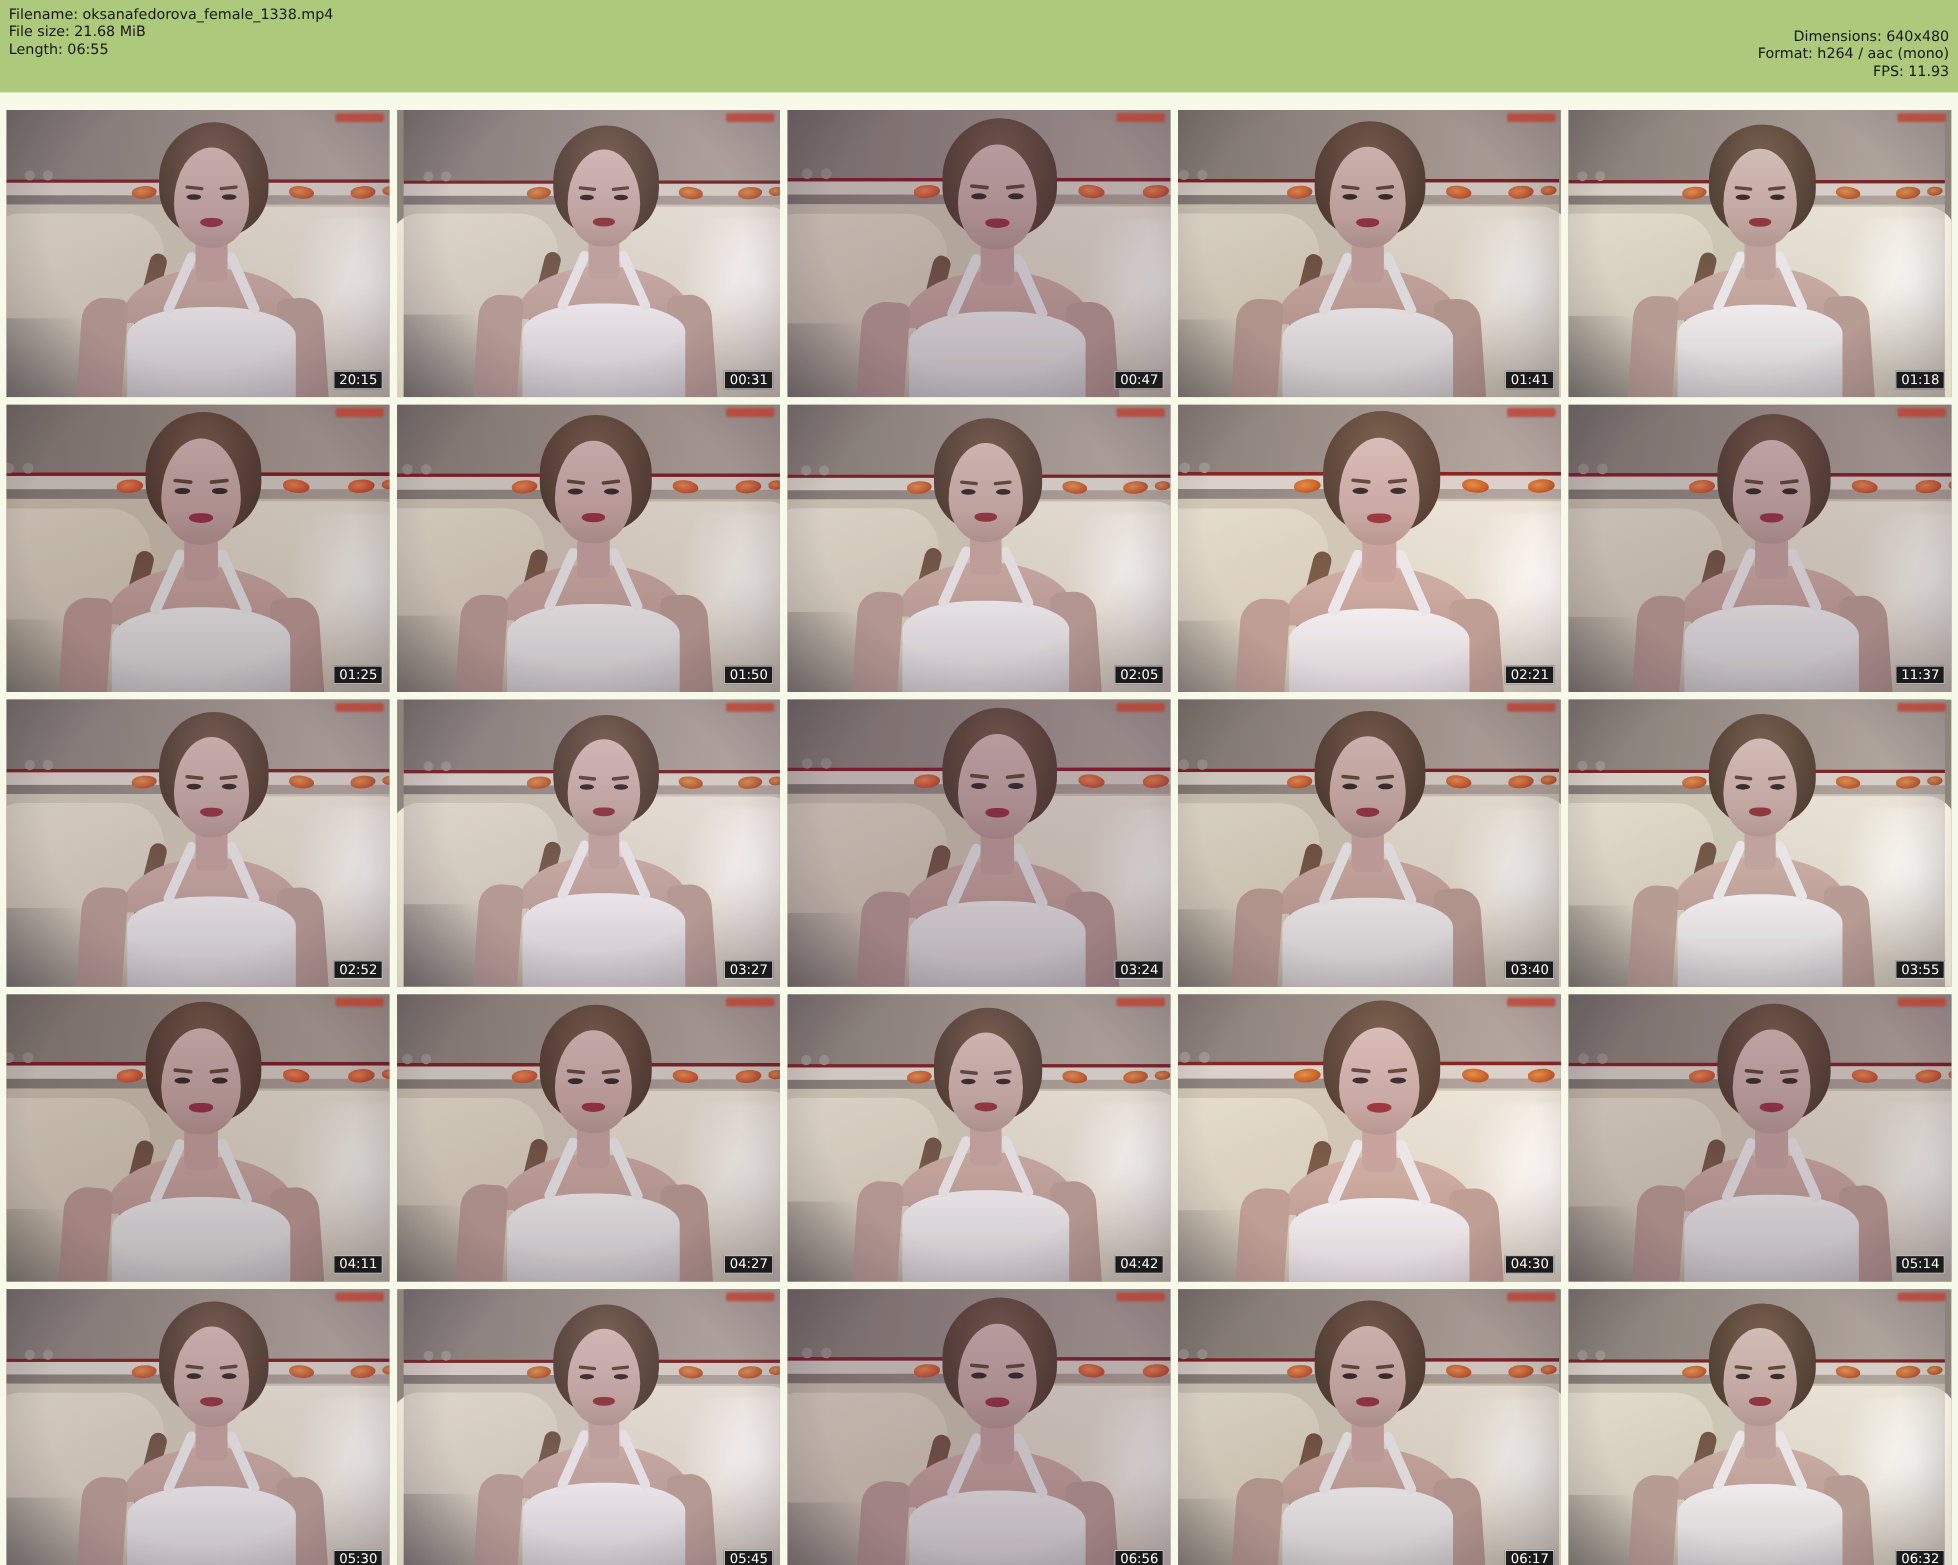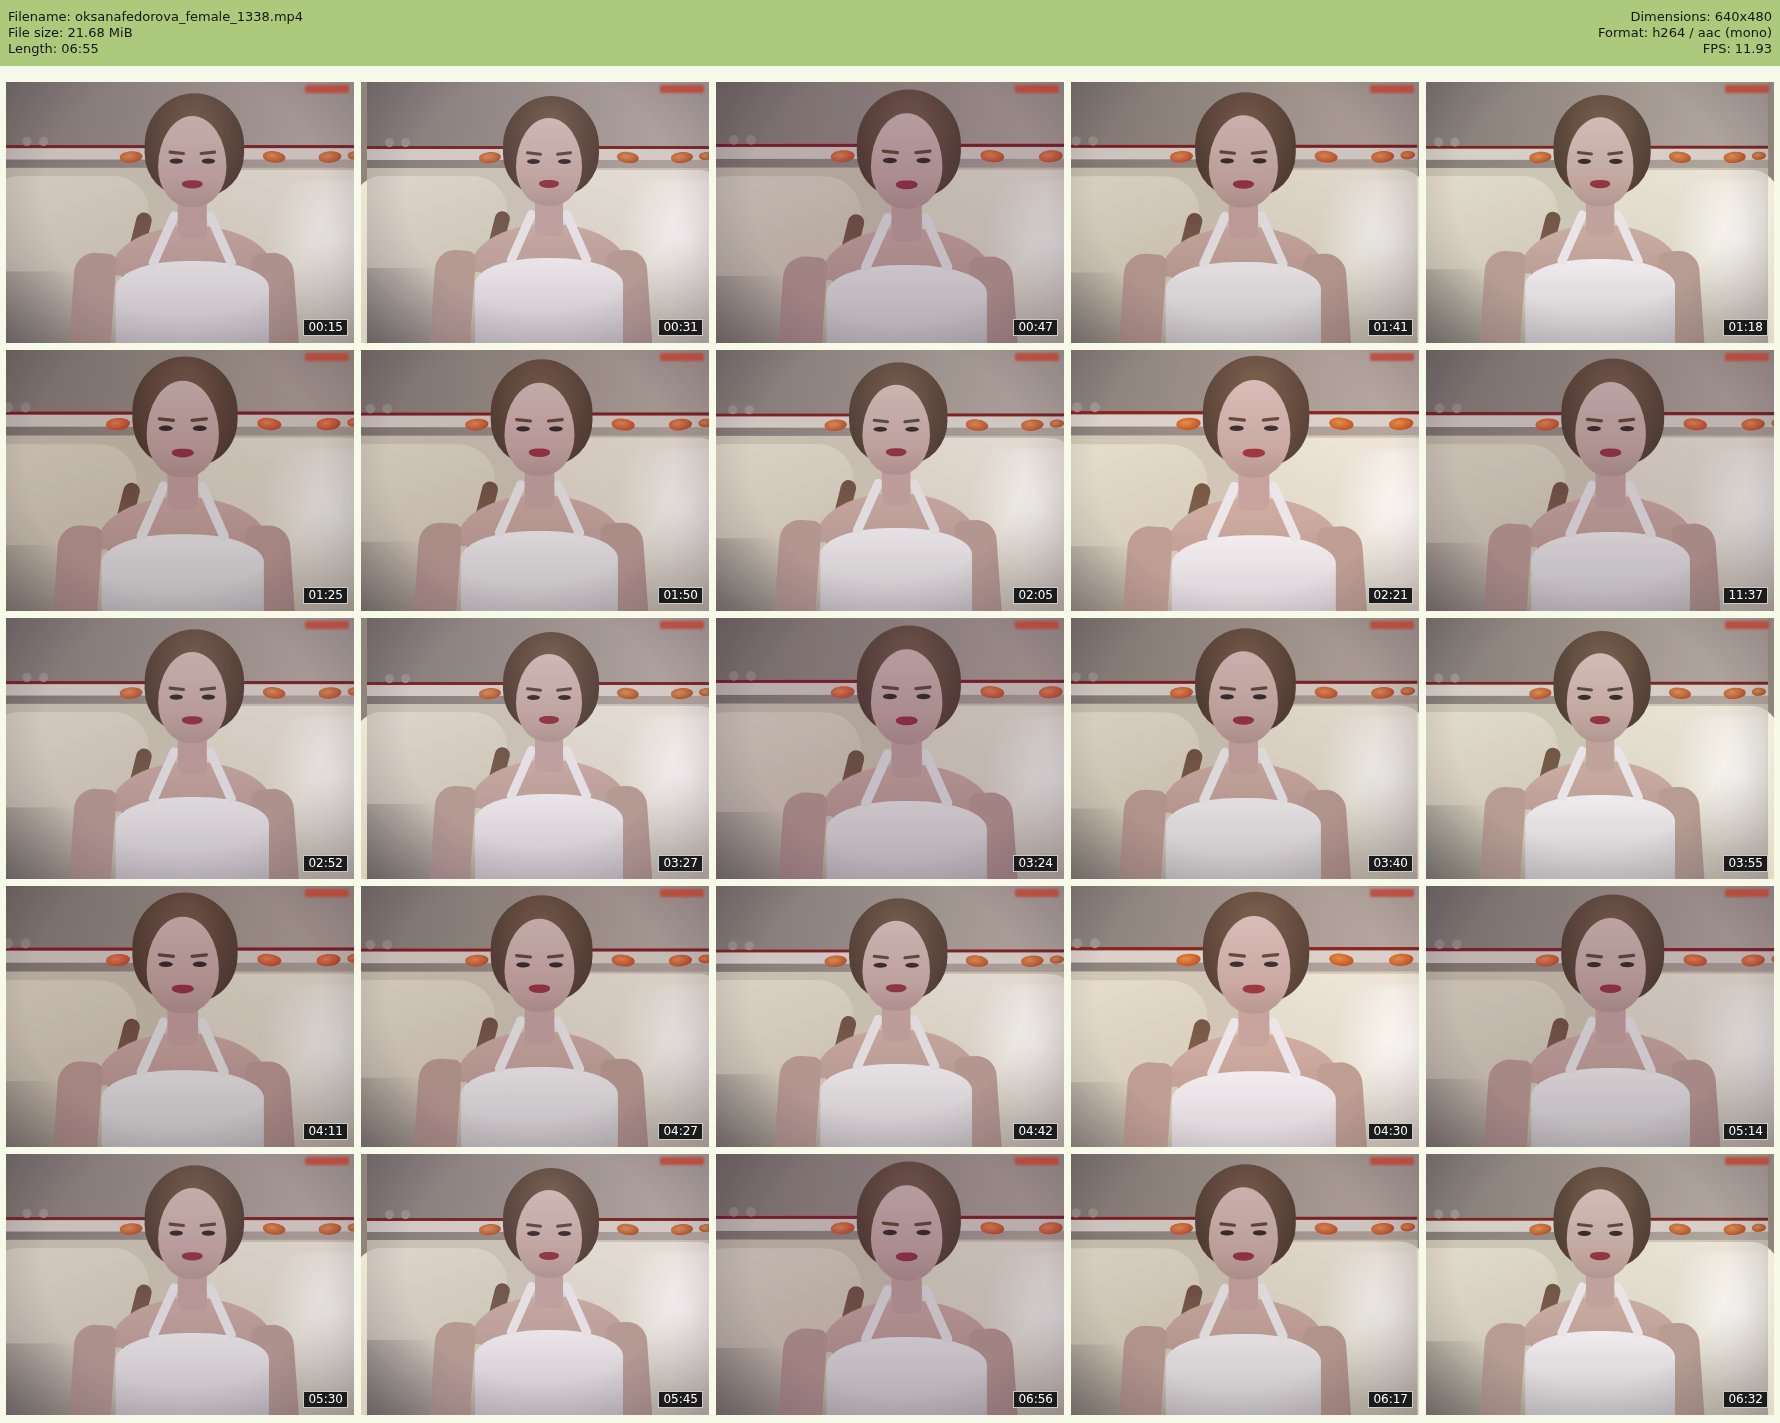--- a/index.html
+++ b/index.html
@@ -10,26 +10,26 @@
   *{box-sizing:border-box;}
   html,body{margin:0;padding:0;}
   body{
     width:1780px;height:1423px;overflow:hidden;
     background:var(--page_bg);
     font-family:"DejaVu Sans","Liberation Sans",sans-serif;
     color:var(--header_text);
   }
   
   .header{
-    height:66px;background:var(--header_bg);
+    height:84px;background:var(--header_bg);
     display:flex;justify-content:space-between;
-    padding:6px 8px;font-size:13px;line-height:16px;align-items:center;
+    padding:6px 8px;font-size:13px;line-height:16px;
   }
   .header .col{display:flex;flex-direction:column;}
-  .header .col.right{text-align:right;}
+  .header .col.right{text-align:right;margin-top:20px;}
   .hline .lbl{margin-right:4px;}
   
   .sheet{padding:16px 7px 8px 6px;}
   .grid{display:grid;grid-template-columns:repeat(5,348px);grid-auto-rows:261px;gap:7px;}
   .thumb{position:relative;margin:0;}
   .scene{position:absolute;inset:0;overflow:hidden;background:#8d847a;}
   .inner{
     position:absolute;inset:0;
     transform:translateX(var(--tx,0px)) scale(var(--z,1));
     transform-origin:50% 35%;
@@ -161,21 +161,21 @@
             <div class="brow b2"></div>
             <div class="eye e1"></div>
             <div class="eye e2"></div>
             <div class="lips"></div>
           </div>
         </div>
         <div class="vignette"></div>
         <div class="tintlayer"></div>
       </div>
       <div class="watermark"></div>
-      <figcaption class="badge">00:15</figcaption>
+      <figcaption class="badge">20:15</figcaption>
     </div>
   </figure>
 
   <figure class="thumb">
     <div class="scene">
       <div class="inner" style="--z: 1.000; --b: 1.060; --sat: 0.900; --hue: 4.2deg; --tx: 6.0px; --tintA: 0.130;">
         <div class="wall"></div>
         <div class="stripe"></div>
         <div class="socket s1"></div>
         <div class="socket s2"></div>

